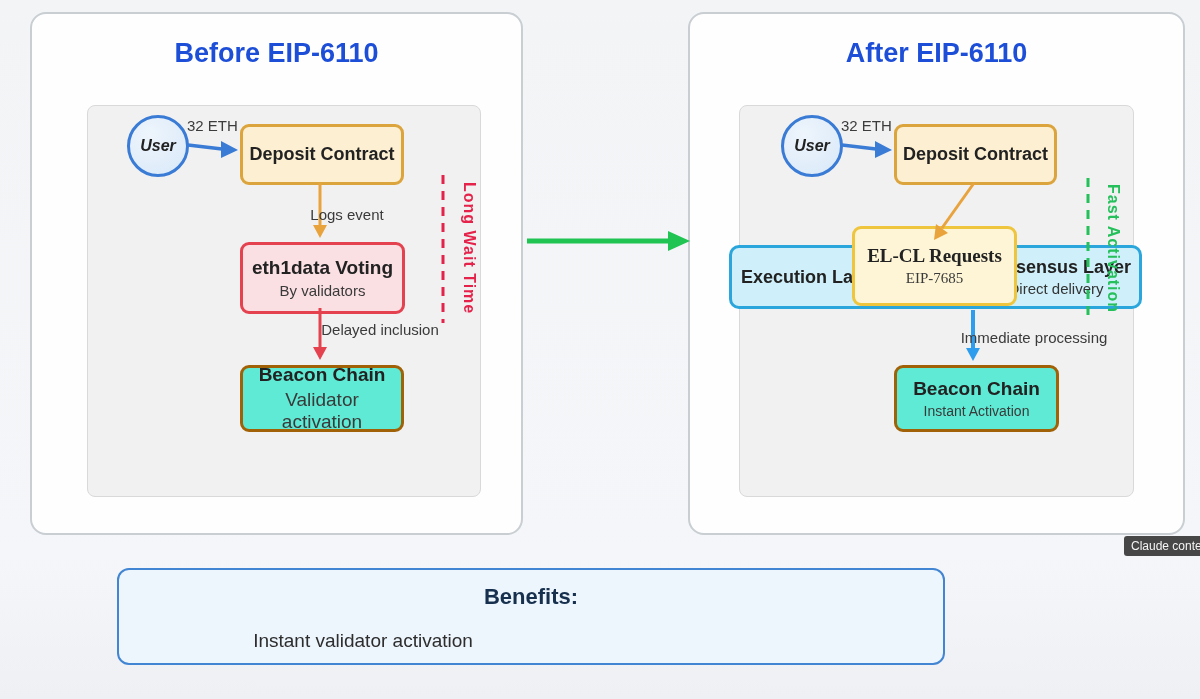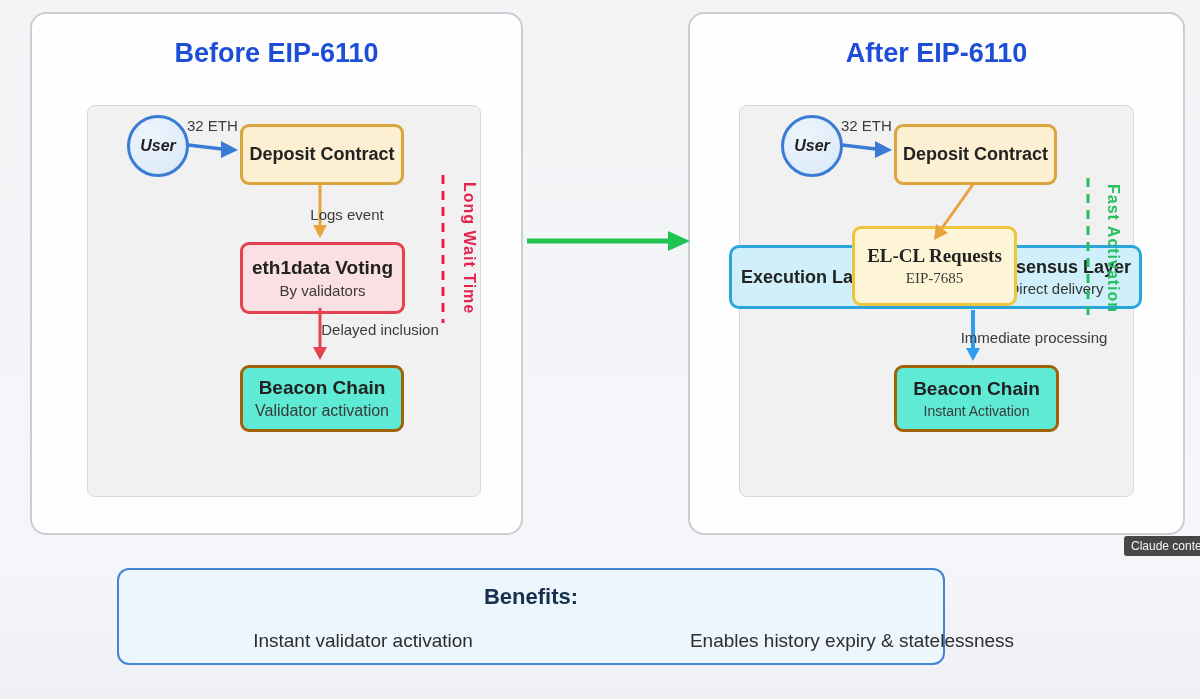--- a/index.html
+++ b/index.html
@@ -100,21 +100,21 @@
 
   <div class="node node-red" style="left:208px;top:228px;width:165px;height:72px;">
     <div class="t" style="font-size:19px;">eth1data Voting</div>
     <div class="s">By validators</div>
   </div>
 
   <div class="edge-label" style="left:348px;top:307px;">Delayed inclusion</div>
 
   <div class="node node-green" style="left:208px;top:351px;width:164px;height:67px;">
     <div class="t" style="font-size:19px;">Beacon Chain</div>
-    <div class="s" style="font-size:16px;">Validator activation</div>
+    <div class="s" style="font-size:19px;">Validator activation</div>
   </div>
 
   <div class="vlabel red" style="left:428px;top:168px;">Long Wait Time</div>
 </div>
 
 <div class="panel" style="left:688px;width:497px;">
   <div class="panel-title">After EIP-6110</div>
   <div class="inner" style="left:49px;top:91px;width:393px;height:390px;"></div>
 
   <div class="user-circle" style="left:91px;top:101px;">
@@ -173,16 +173,15 @@
 
   <line x1="973" y1="310" x2="973" y2="349" stroke="#2e9ded" stroke-width="4"></line>
   <polygon points="966,348 980,348 973,361" fill="#2e9ded"></polygon>
 
   <line x1="1088" y1="178" x2="1088" y2="322" stroke="#25c05b" stroke-width="3" stroke-dasharray="9,7"></line>
 </svg>
 
 <div class="benefits">
   <div class="b-title">Benefits:</div>
   <div class="b-item" style="left:244px;">Instant validator activation</div>
-  <div class="b-item" style="left:733px;">Enables history expiry &amp; statelessness</div>
 </div>
 
 <div class="tooltip">Claude conten</div>
 
 </body></html>

